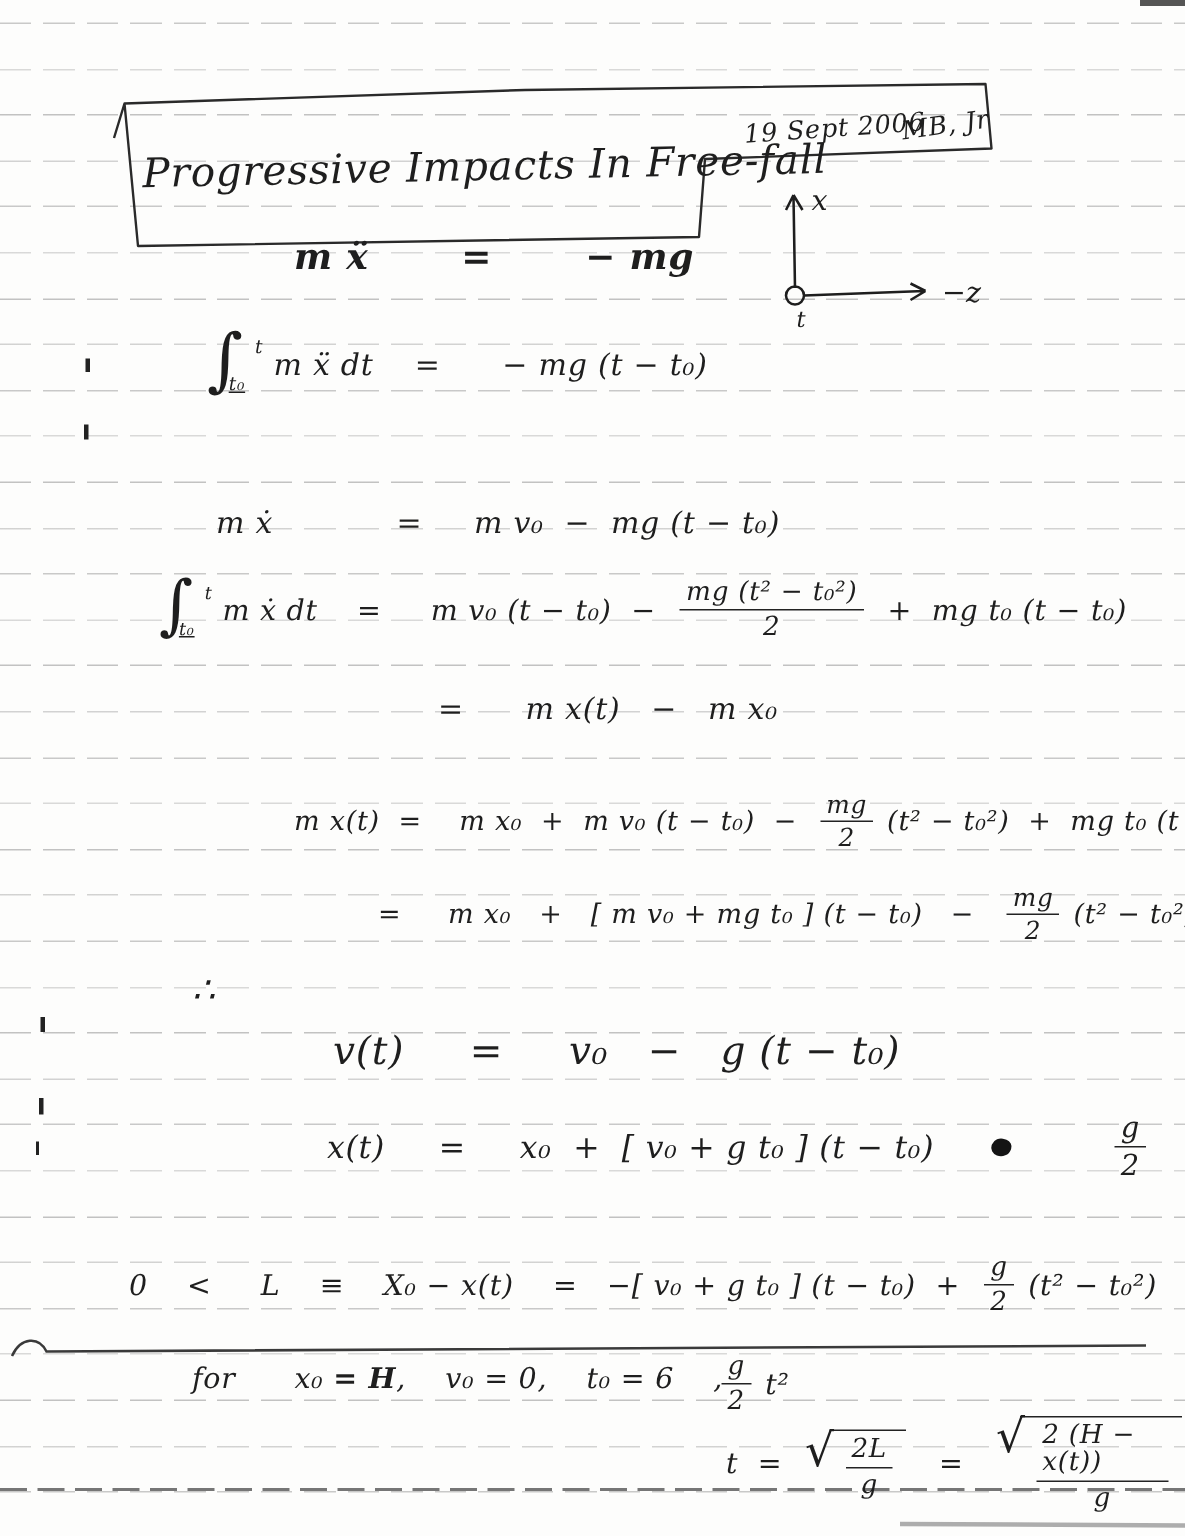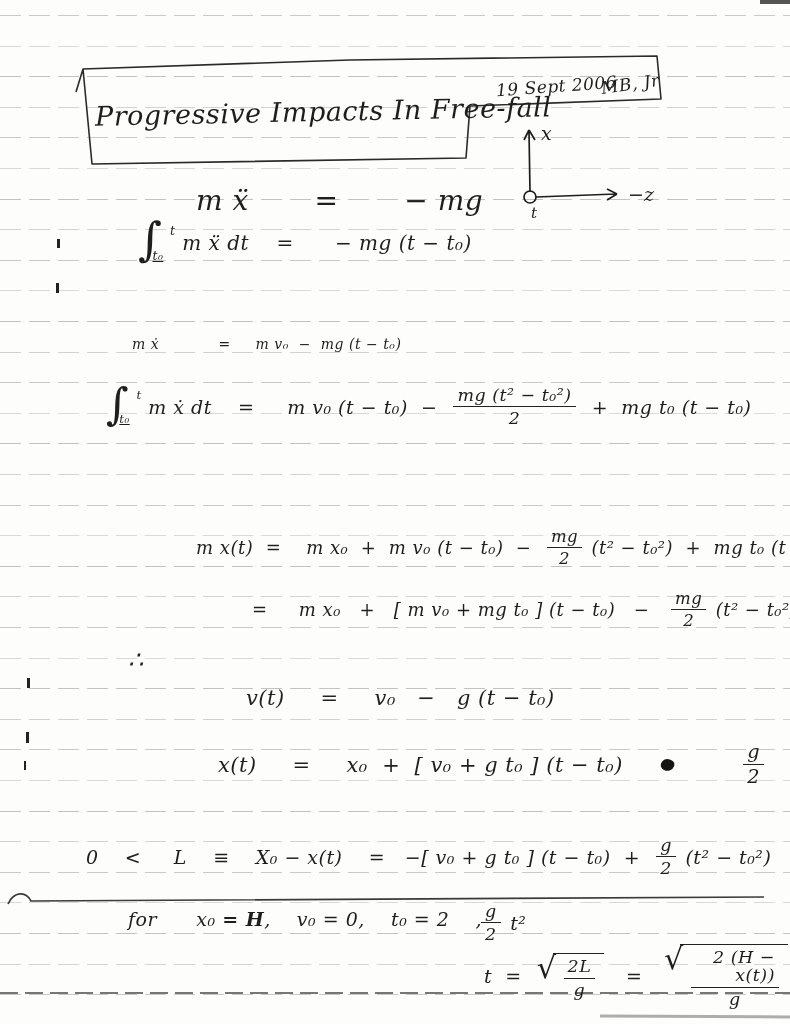--- a/index.html
+++ b/index.html
@@ -28,21 +28,21 @@
     display:flex;align-items:center;
     font-style:italic;
     font-size:20px;
     letter-spacing:.5px;
   }
   .eq .tk{white-space:pre;}
   .frac{
     display:inline-flex;flex-direction:column;align-items:center;
     font-size:.92em;line-height:1.05;margin:0 3px;vertical-align:middle;
   }
-  .num{padding:0 4px 2px;border-bottom:1.5px solid #222;text-align:right;}
+  .num{padding:0 4px 2px;border-bottom:1.5px solid #222;}
   .den{padding-top:2px;}
   .intg{display:inline-flex;align-items:center;margin-right:2px;}
   .isym{font-style:normal;font-size:2.3em;line-height:.9;transform:translateY(-3px);}
   .ibounds{display:inline-flex;flex-direction:column;justify-content:space-between;height:2.5em;font-size:.62em;line-height:1;}
   .ihi{align-self:flex-end;transform:translate(2px,-2px);}
   .ilo{align-self:flex-start;transform:translate(-10px,4px);text-decoration:underline;}
   .sqrt{display:inline-flex;align-items:stretch;margin:0 2px;}
   .rad{font-style:normal;font-size:1.6em;line-height:.85;align-self:flex-start;margin-right:-4px;transform:translateY(2px);}
   .radbody{border-top:1.6px solid #222;padding:3px 6px 0 8px;display:inline-flex;align-items:center;}
   .blot{
@@ -119,71 +119,74 @@
       <rect x="27" y="678" width="3" height="10"></rect>
       <rect x="26" y="732" width="3" height="11"></rect>
       <rect x="24" y="761" width="2" height="9"></rect>
     </g>
   </svg>
 
   <div class="hw" style="left:95px;top:96px;font-size:27px;transform:rotate(-1.2deg);">Progressive Impacts In Free-fall</div>
   <div class="hw" style="left:496px;top:76px;font-size:17px;transform:rotate(-4deg);">19 Sept 2006</div>
   <div class="hw" style="left:601px;top:74px;font-size:17px;transform:rotate(-8deg);">MB, Jr</div>
 
-  <div class="eq" style="left:196px;top:184px;font-size:28px;">
+  <div class="eq" style="left:196px;top:156px;font-size:24px;font-weight:bold;">
       <span class="tk">m ẍ       =       − mg</span>
     </div>
   <div class="eq" style="left:138px;top:222px;">
       <span class="intg">
         <span class="isym">∫</span>
         <span class="ibounds">
           <span class="ihi">t</span>
           <span class="ilo">t₀</span>
         </span>
       </span>
       <span class="tk"> m ẍ dt    =      − mg (t − t₀)</span>
     </div>
-  <div class="eq" style="left:132px;top:336px;font-size:14px;">
+  <div class="eq" style="left:144px;top:336px;font-size:20px;">
       <span class="tk">m ẋ            =     m v₀  −  mg (t − t₀)</span>
     </div>
   <div class="eq" style="left:106px;top:386px;font-size:19px;">
       <span class="intg">
         <span class="isym">∫</span>
         <span class="ibounds">
           <span class="ihi">t</span>
           <span class="ilo">t₀</span>
         </span>
       </span>
       <span class="tk"> m ẋ dt    =     m v₀ (t − t₀)  −  </span>
       <span class="frac">
         <span class="num">mg (t² − t₀²)</span>
         <span class="den">2</span>
       </span>
       <span class="tk">  +  mg t₀ (t − t₀)</span>
     </div>
+  <div class="eq" style="left:292px;top:460px;">
+      <span class="tk">=      m x(t)   −   m x₀</span>
+    </div>
   <div class="eq" style="left:196px;top:528px;font-size:18px;">
       <span class="tk">m x(t)  =    m x₀  +  m v₀ (t − t₀)  −  </span>
       <span class="frac">
         <span class="num">mg</span>
         <span class="den">2</span>
       </span>
       <span class="tk"> (t² − t₀²)  +  mg t₀ (t − t₀)</span>
     </div>
   <div class="eq" style="left:252px;top:590px;font-size:18px;">
       <span class="tk">=     m x₀   +   [ m v₀ + mg t₀ ] (t − t₀)   −   </span>
       <span class="frac">
         <span class="num">mg</span>
         <span class="den">2</span>
       </span>
       <span class="tk"> (t² − t₀²)</span>
     </div>
   <div class="eq" style="left:128px;top:646px;font-size:24px;">
       <span class="tk">∴</span>
     </div>
-  <div class="eq" style="left:222px;top:686px;font-size:21px;margin-left:24px;">
+  <div class="eq" style="left:222px;top:686px;font-size:26px;">
       <span class="tk">v(t)     =     v₀   −   g (t − t₀)</span>
     </div>
   <div class="eq" style="left:218px;top:742px;font-size:21px;gap:28px;">
       <span class="tk">x(t)     =     x₀  +  [ v₀ + g t₀ ] (t − t₀) </span>
       <span class="blot"></span>
       <span class="tk"> </span>
       <span class="frac">
         <span class="num">g</span>
         <span class="den">2</span>
       </span>
@@ -193,21 +196,21 @@
       <span class="tk">0    &lt;     L    ≡    X₀ − x(t)    =   −[ v₀ + g t₀ ] (t − t₀)  +  </span>
       <span class="frac">
         <span class="num">g</span>
         <span class="den">2</span>
       </span>
       <span class="tk"> (t² − t₀²)</span>
     </div>
   <div class="eq" style="left:128px;top:908px;font-size:19px;">
       <span class="tk">for      x₀ </span>
       <span class="tk bold">= H</span>
-      <span class="tk">,    v₀ = 0,    t₀ = 2    ,</span>
+      <span class="tk">,    v₀ = 0,    t₀ = 6    ,</span>
     </div>
   <div class="eq" style="left:478px;top:902px;font-size:19px;">
       <span class="frac">
         <span class="num">g</span>
         <span class="den">2</span>
       </span>
       <span class="tk"> t²</span>
     </div>
   <div class="eq" style="left:484px;top:944px;font-size:19px;">
       <span class="tk">t  =  </span>

